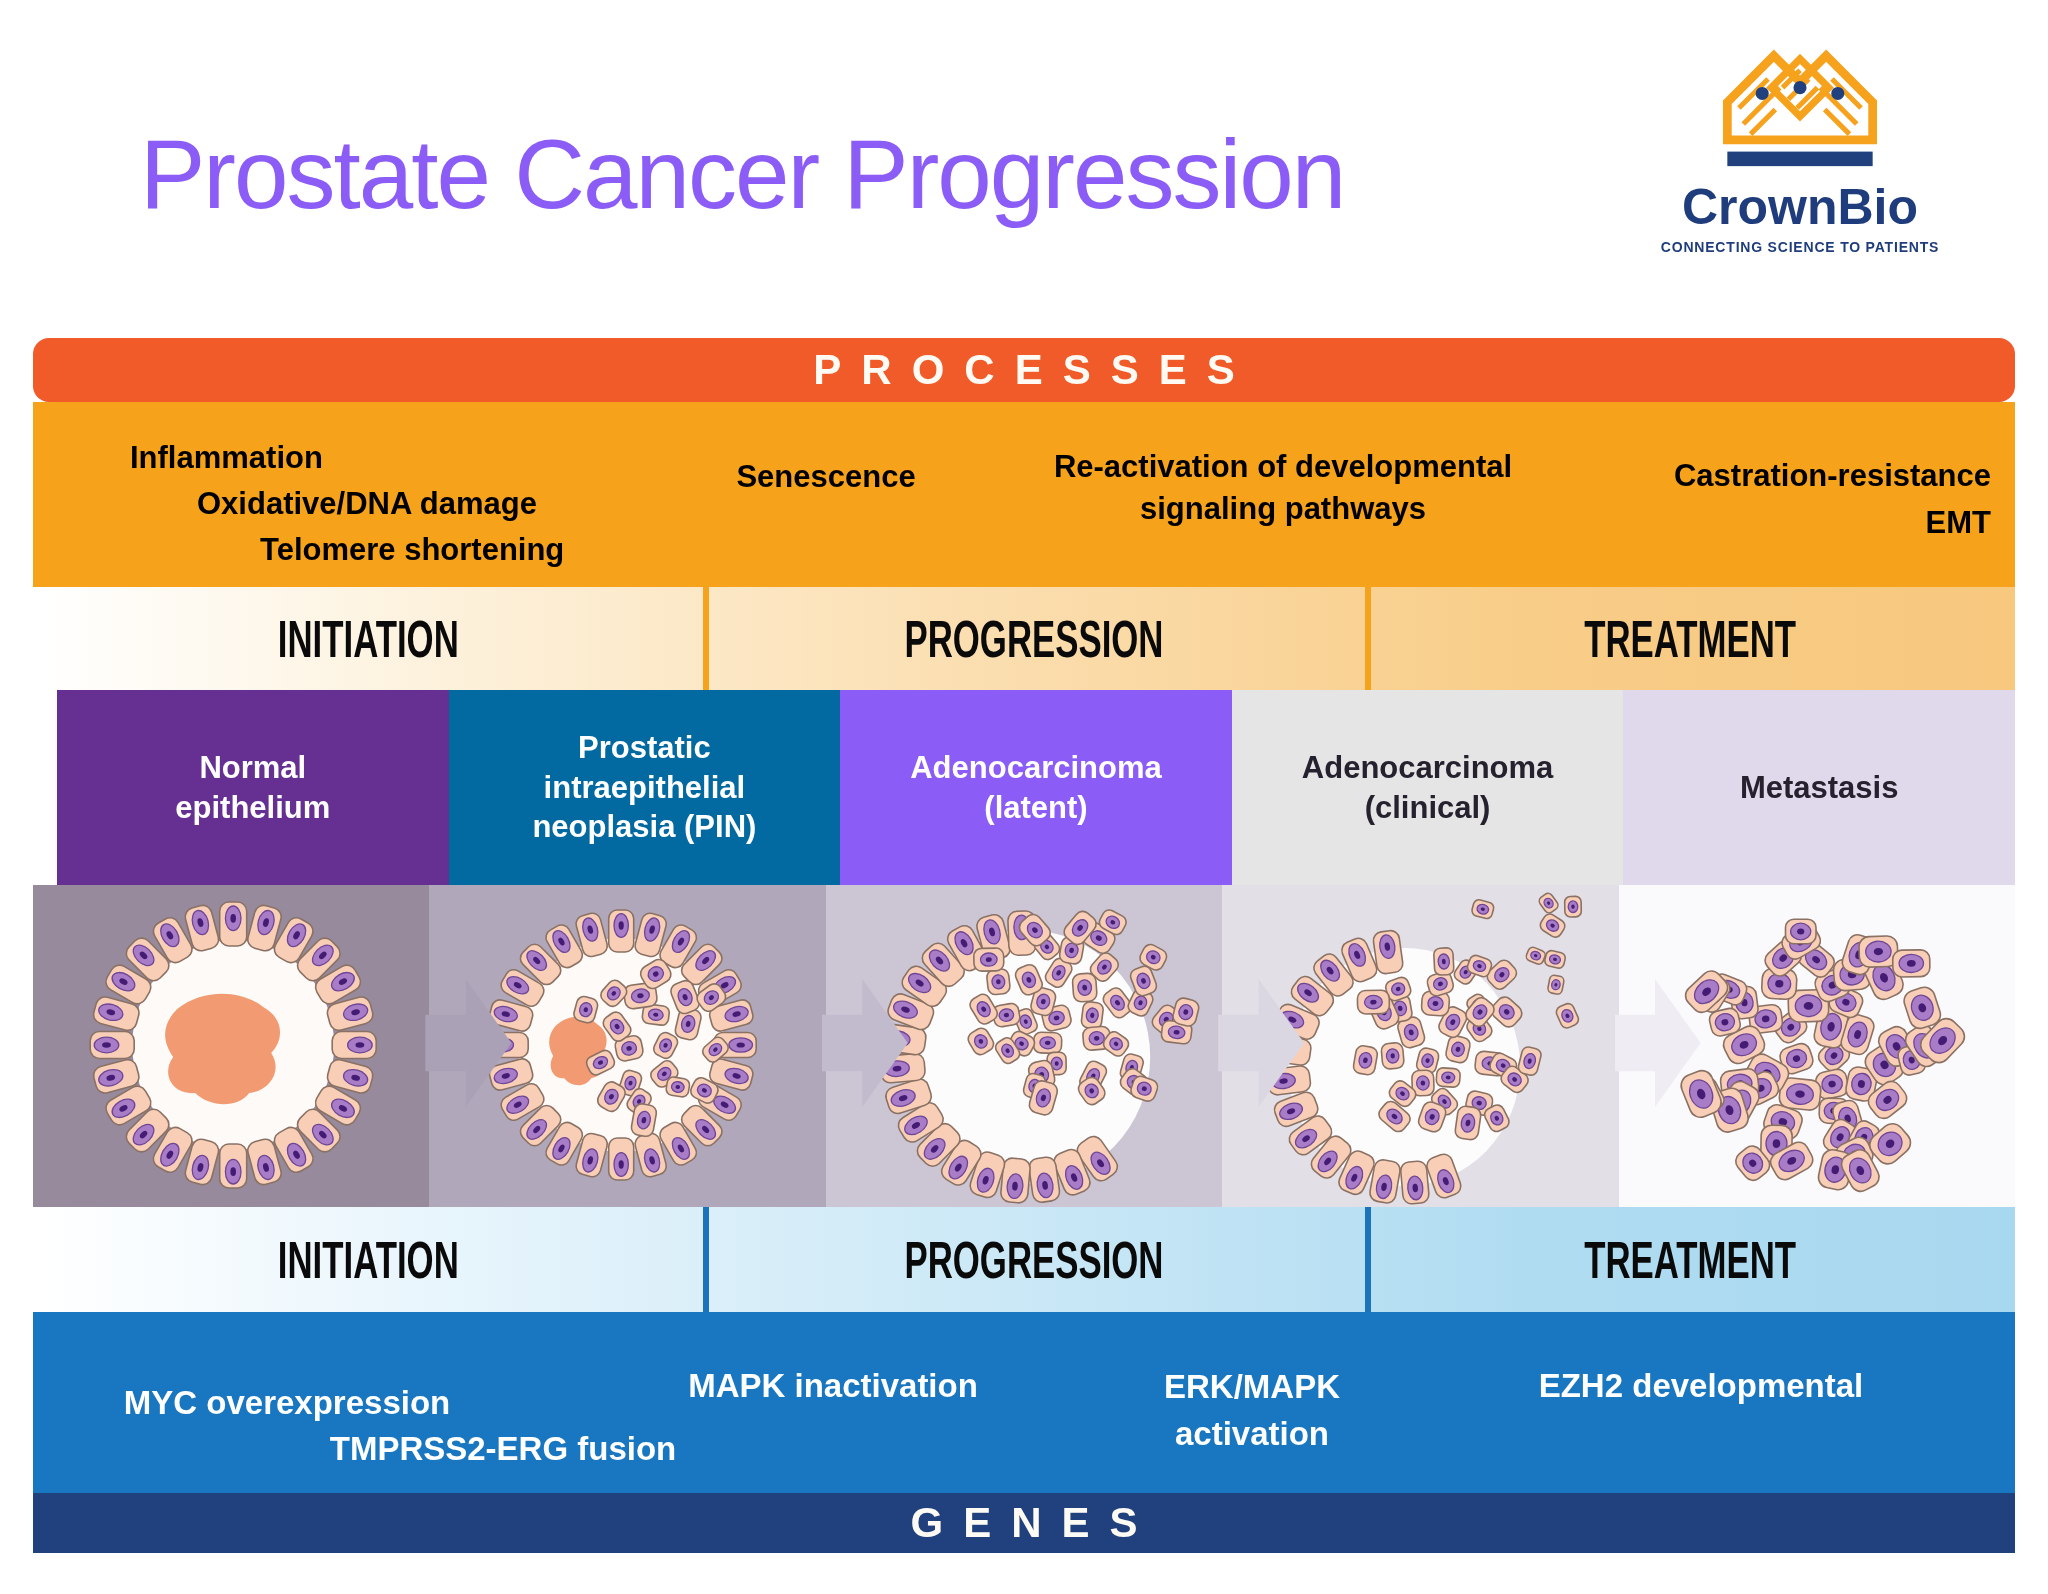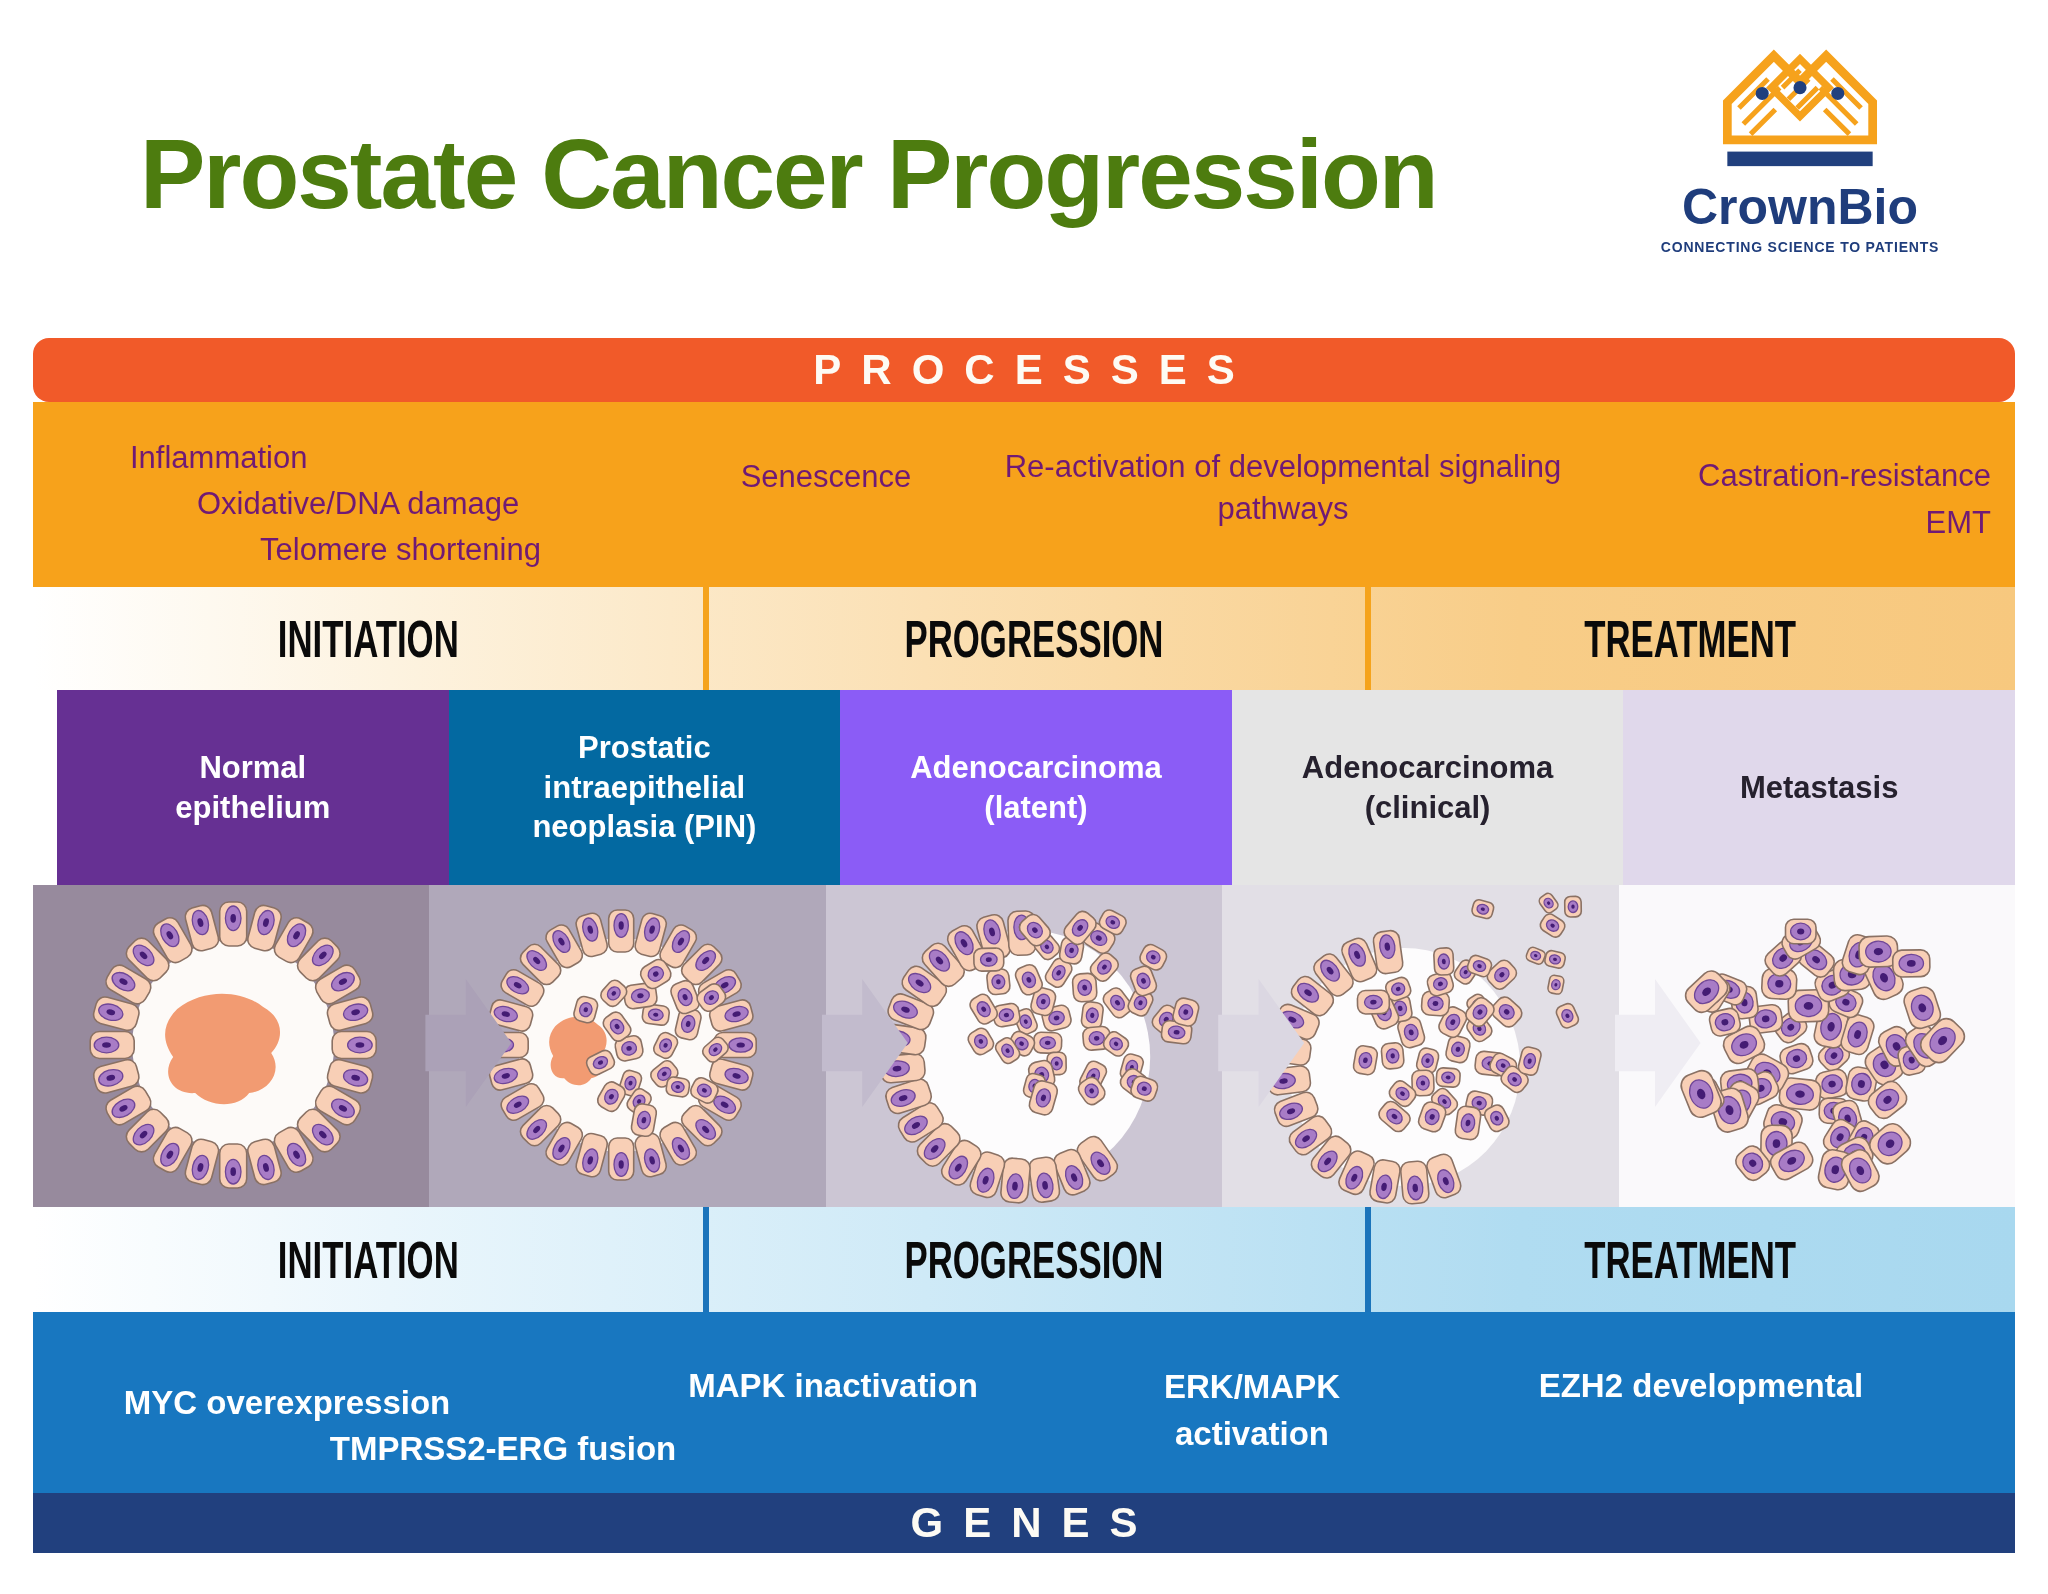--- a/index.html
+++ b/index.html
@@ -1,33 +1,33 @@
 <!DOCTYPE html>
 <html><head>
 <meta charset="utf-8">
 <style>
   html,body{margin:0;padding:0;background:#ffffff;}
   .page{position:relative;width:2048px;height:1594px;background:#ffffff;overflow:hidden;
         font-family:"Liberation Sans","DejaVu Sans",sans-serif;}
 
   
-  .title{position:absolute;left:140px;top:118px;font-size:98px;font-weight:700;
-         color:#4d7c0f;letter-spacing:-2px;white-space:nowrap;}
+  .title{position:absolute;left:140px;top:118px;font-size:98px;font-weight:400;
+         color:#8b5cf6;letter-spacing:-2px;white-space:nowrap;}
   .logo{position:absolute;left:1630px;top:34px;width:340px;text-align:center;}
   .logo .crown{display:block;margin:0 auto;width:186px;height:148px;}
   .brand{font-size:50px;font-weight:700;color:#1f3d7c;margin-top:0;line-height:1.0;}
   .tagline{font-size:14px;font-weight:700;color:#1f3d7c;letter-spacing:0.8px;margin-top:7px;}
 
   
   .band{position:absolute;left:33px;width:1982px;}
   #processes-bar{top:338px;height:64px;background:#f15a29;display:flex;align-items:center;justify-content:center;border-radius:16px;}
   #genes-bar{top:1493px;height:60px;background:#21407e;display:flex;align-items:center;justify-content:center;}
   .bar-label{color:#fdfbf4;font-weight:700;font-size:42px;letter-spacing:20px;padding-left:20px;white-space:nowrap;}
 
-  #process-band{top:402px;height:206px;background:#f7a21b;color:#701a75;font-weight:400;font-size:31px;}
+  #process-band{top:402px;height:206px;background:#f7a21b;color:#000000;font-weight:700;font-size:31px;}
   .pb-item{position:absolute;white-space:nowrap;}
   #proc-l1{left:97px;top:38px;}
   #proc-l2{left:164px;top:84px;}
   #proc-l3{left:227px;top:130px;}
   #proc-sen{left:793px;top:57px;transform:translateX(-50%);}
   #proc-re{left:1250px;top:44px;transform:translateX(-50%);width:580px;
            white-space:normal;text-align:center;line-height:1.35;}
   #proc-castr{right:24px;top:50px;text-align:right;line-height:1.52;}
 
   .phase-band{position:absolute;left:33px;width:1982px;}

